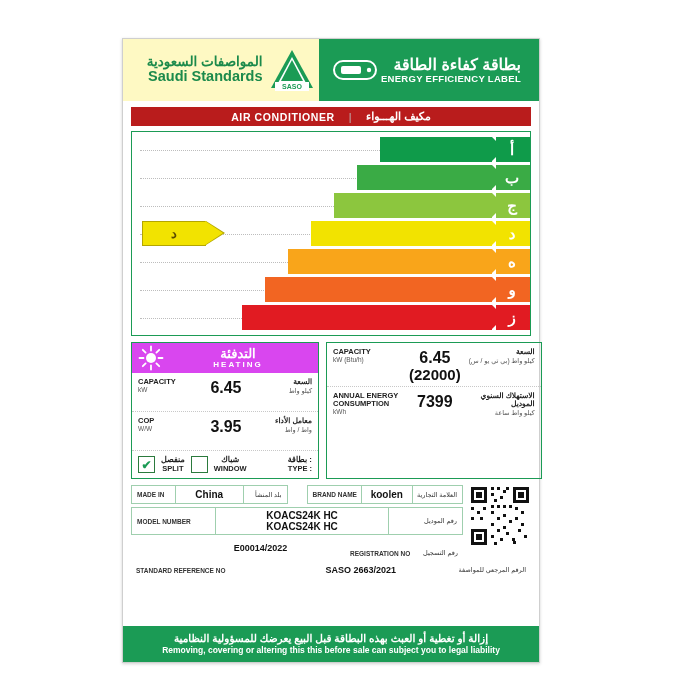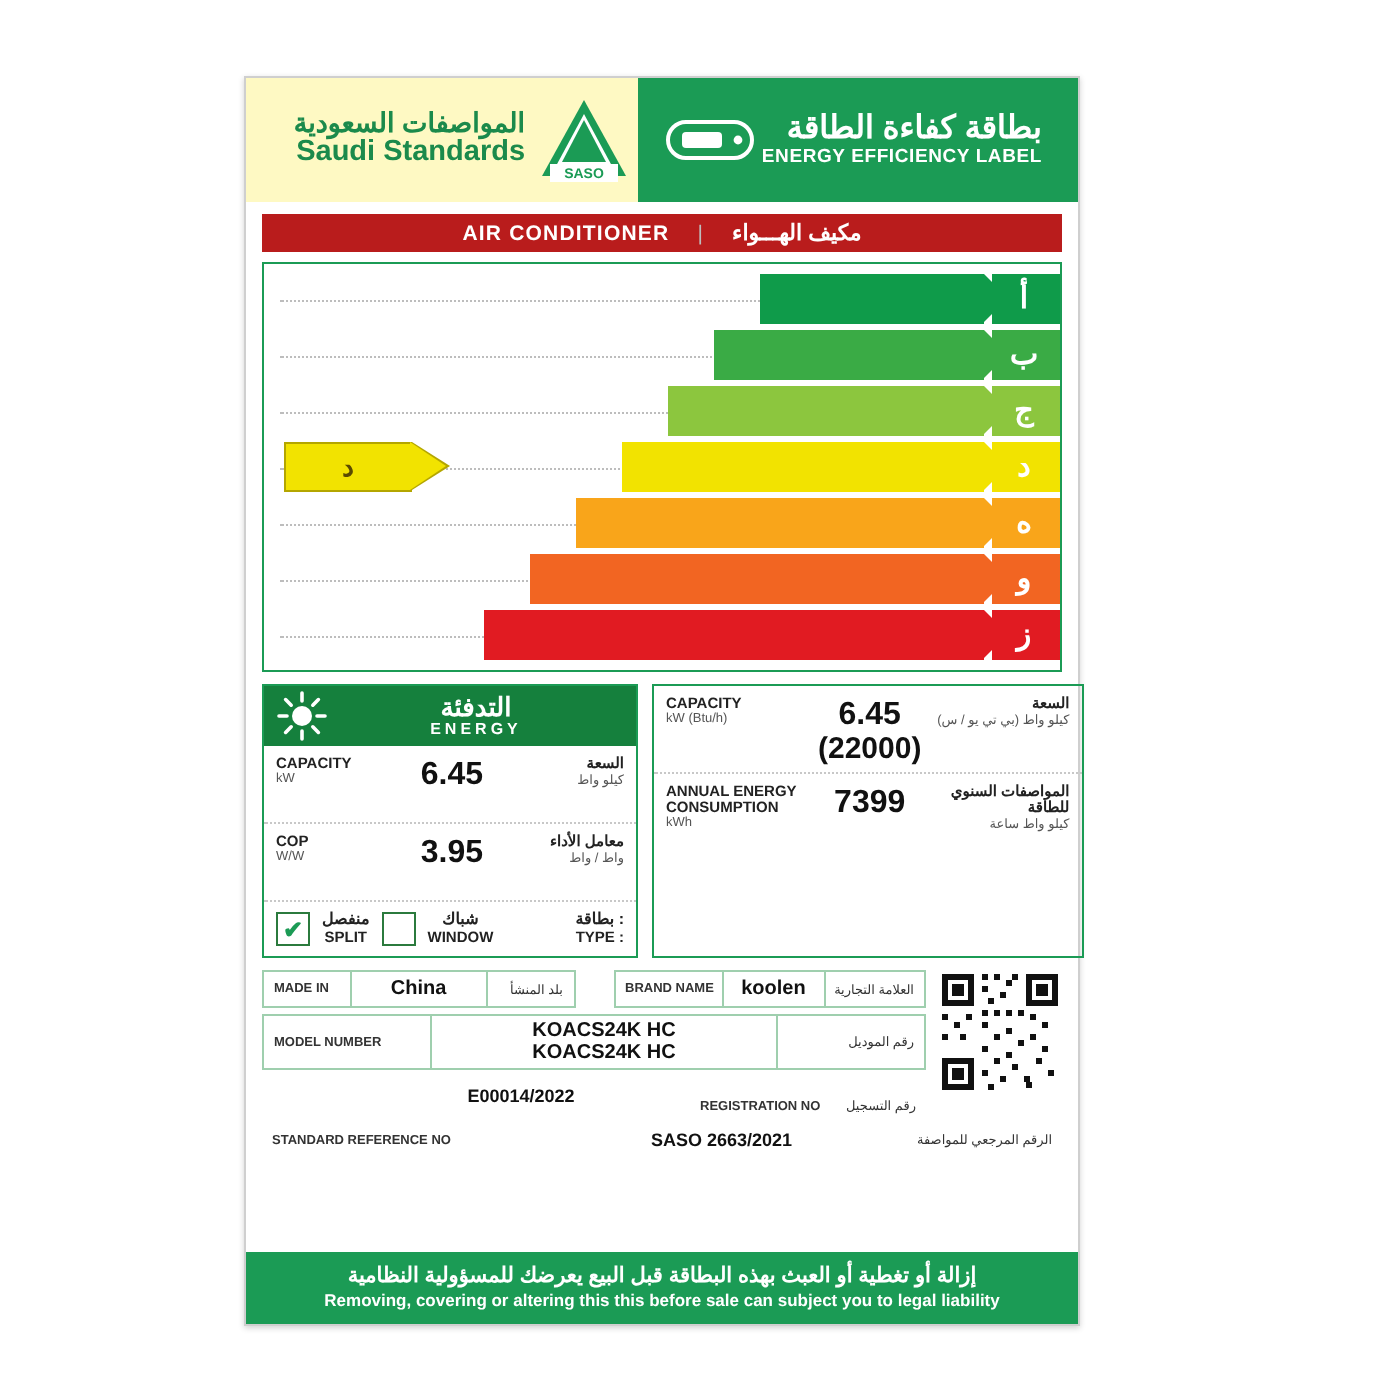--- a/index.html
+++ b/index.html
@@ -100,21 +100,21 @@
     border-left:19px solid #b4a600;
   }
   
   .panels{
     display:flex;gap:7px;margin:6px 8px 0 8px;
   }
   .panel{border:1px solid #1b9b55;box-sizing:border-box;}
   .panel.heating{width:47%;}
   .panel.cooling{flex:1;}
   .panel-head{
-    background:#15803d;color:#fff;height:30px;display:flex;align-items:center;
+    background:#d946ef;color:#fff;height:30px;display:flex;align-items:center;
     justify-content:space-between;padding:0 6px;
   }
   .panel-head .titles{text-align:center;flex:1;line-height:1.05;}
   .p-ar{font-size:13px;font-weight:bold;}
   .p-en{font-size:8px;font-weight:bold;letter-spacing:2px;}
   .sym{width:26px;height:26px;flex:0 0 auto;}
   .prow{
     display:flex;align-items:flex-start;padding:5px 6px 3px 6px;
     border-bottom:1px dotted #c8c8c8;min-height:30px;
   }
@@ -303,21 +303,21 @@
                 <line x1="20.5" y1="13" x2="24.5" y2="13"></line>
               <line x1="4.8" y1="4.8" x2="7.6" y2="7.6"></line>
                 <line x1="18.4" y1="18.4" x2="21.2" y2="21.2"></line>
               <line x1="21.2" y1="4.8" x2="18.4" y2="7.6"></line>
                 <line x1="7.6" y1="18.4" x2="4.8" y2="21.2"></line>
             </g>
           </svg>
         </div>
         <div class="titles">
           <div class="p-ar">التدفئة</div>
-          <div class="p-en">ENERGY</div>
+          <div class="p-en">HEATING</div>
         </div>
       </div>
 
       <div class="prow">
         <div class="p-left">
           <div class="p-l1">CAPACITY</div>
           <div class="p-l2">kW</div>
         </div>
         <div class="p-val">6.45</div>
         <div class="p-right">
@@ -374,21 +374,21 @@
       </div>
 
 
       <div class="prow">
         <div class="p-left">
           <div class="p-l1">ANNUAL ENERGY CONSUMPTION</div>
           <div class="p-l2">kWh</div>
         </div>
         <div class="p-val">7399</div>
         <div class="p-right">
-          <div class="p-r1">المواصفات السنوي للطاقة</div>
+          <div class="p-r1">الاستهلاك السنوي الموديل</div>
           <div class="p-r2">كيلو واط ساعة</div>
         </div>
       </div>
     </div>
   </div>
 
   <div class="info">
     <div class="info-left">
       <div style="display:flex;gap:19px;">
         <div class="inforow" style="flex:1;">

